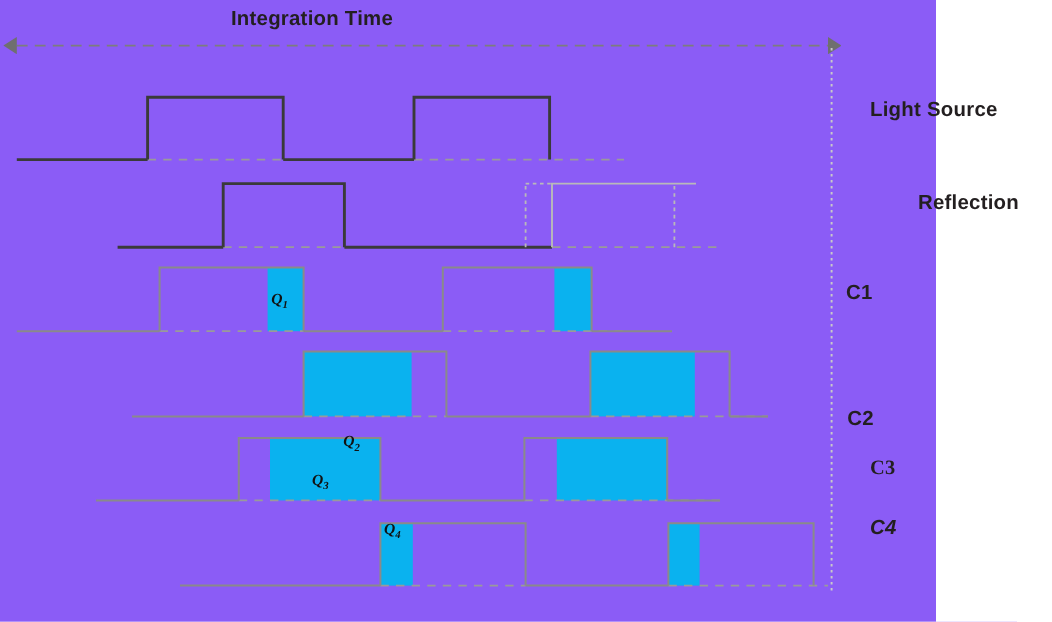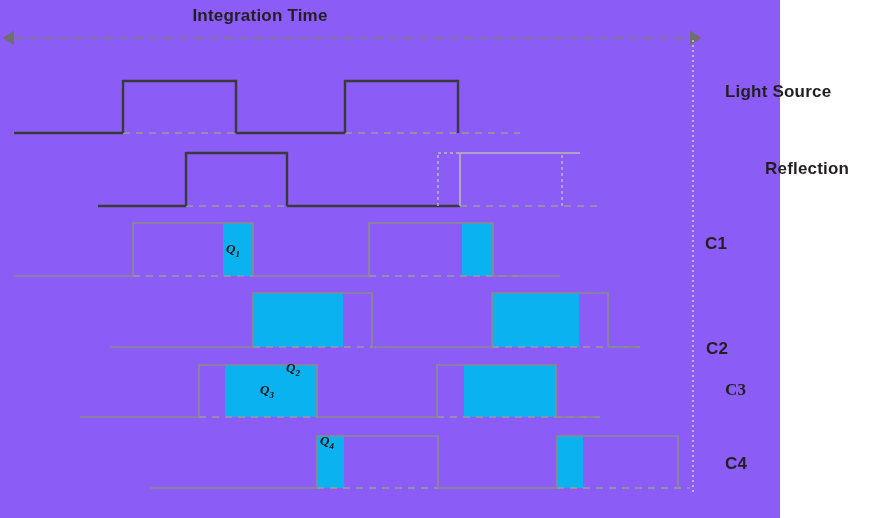--- a/index.html
+++ b/index.html
@@ -145,22 +145,22 @@
         </g>
       </g>
   </svg>
 
   <div id="row-labels">
       <div class="row-label" style="left: 725px; top: 82px;">Light Source</div>
       <div class="row-label" style="left: 765px; top: 159px;">Reflection</div>
       <div class="row-label" style="left: 705px; top: 234px;">C1</div>
       <div class="row-label" style="left: 706px; top: 304px; margin-top: 35px;">C2</div>
       <div class="row-label" style="left: 725px; top: 380px; font-family: Liberation Serif, serif;">C3</div>
-      <div class="row-label" style="left: 725px; top: 454px;">C4</div>
+      <div class="row-label" style="left: 725px; top: 430px; font-style: italic;">C4</div>
     </div>
   <div id="charge-labels">
       <div class="charge-label" style="left: 226px; top: 241px;"><span>Q</span><sub>1</sub></div>
       <div class="charge-label" style="left: 286px; top: 312px; margin-top: 48px;"><span>Q</span><sub>2</sub></div>
-      <div class="charge-label" style="left: 260px; top: 382px;"><span>Q</span><sub>3</sub></div>
+      <div class="charge-label" style="left: 260px; top: 392px;"><span>Q</span><sub>3</sub></div>
       <div class="charge-label" style="left: 320px; top: 433px;"><span>Q</span><sub>4</sub></div>
     </div>
 
 </div>
 
 </body></html>

